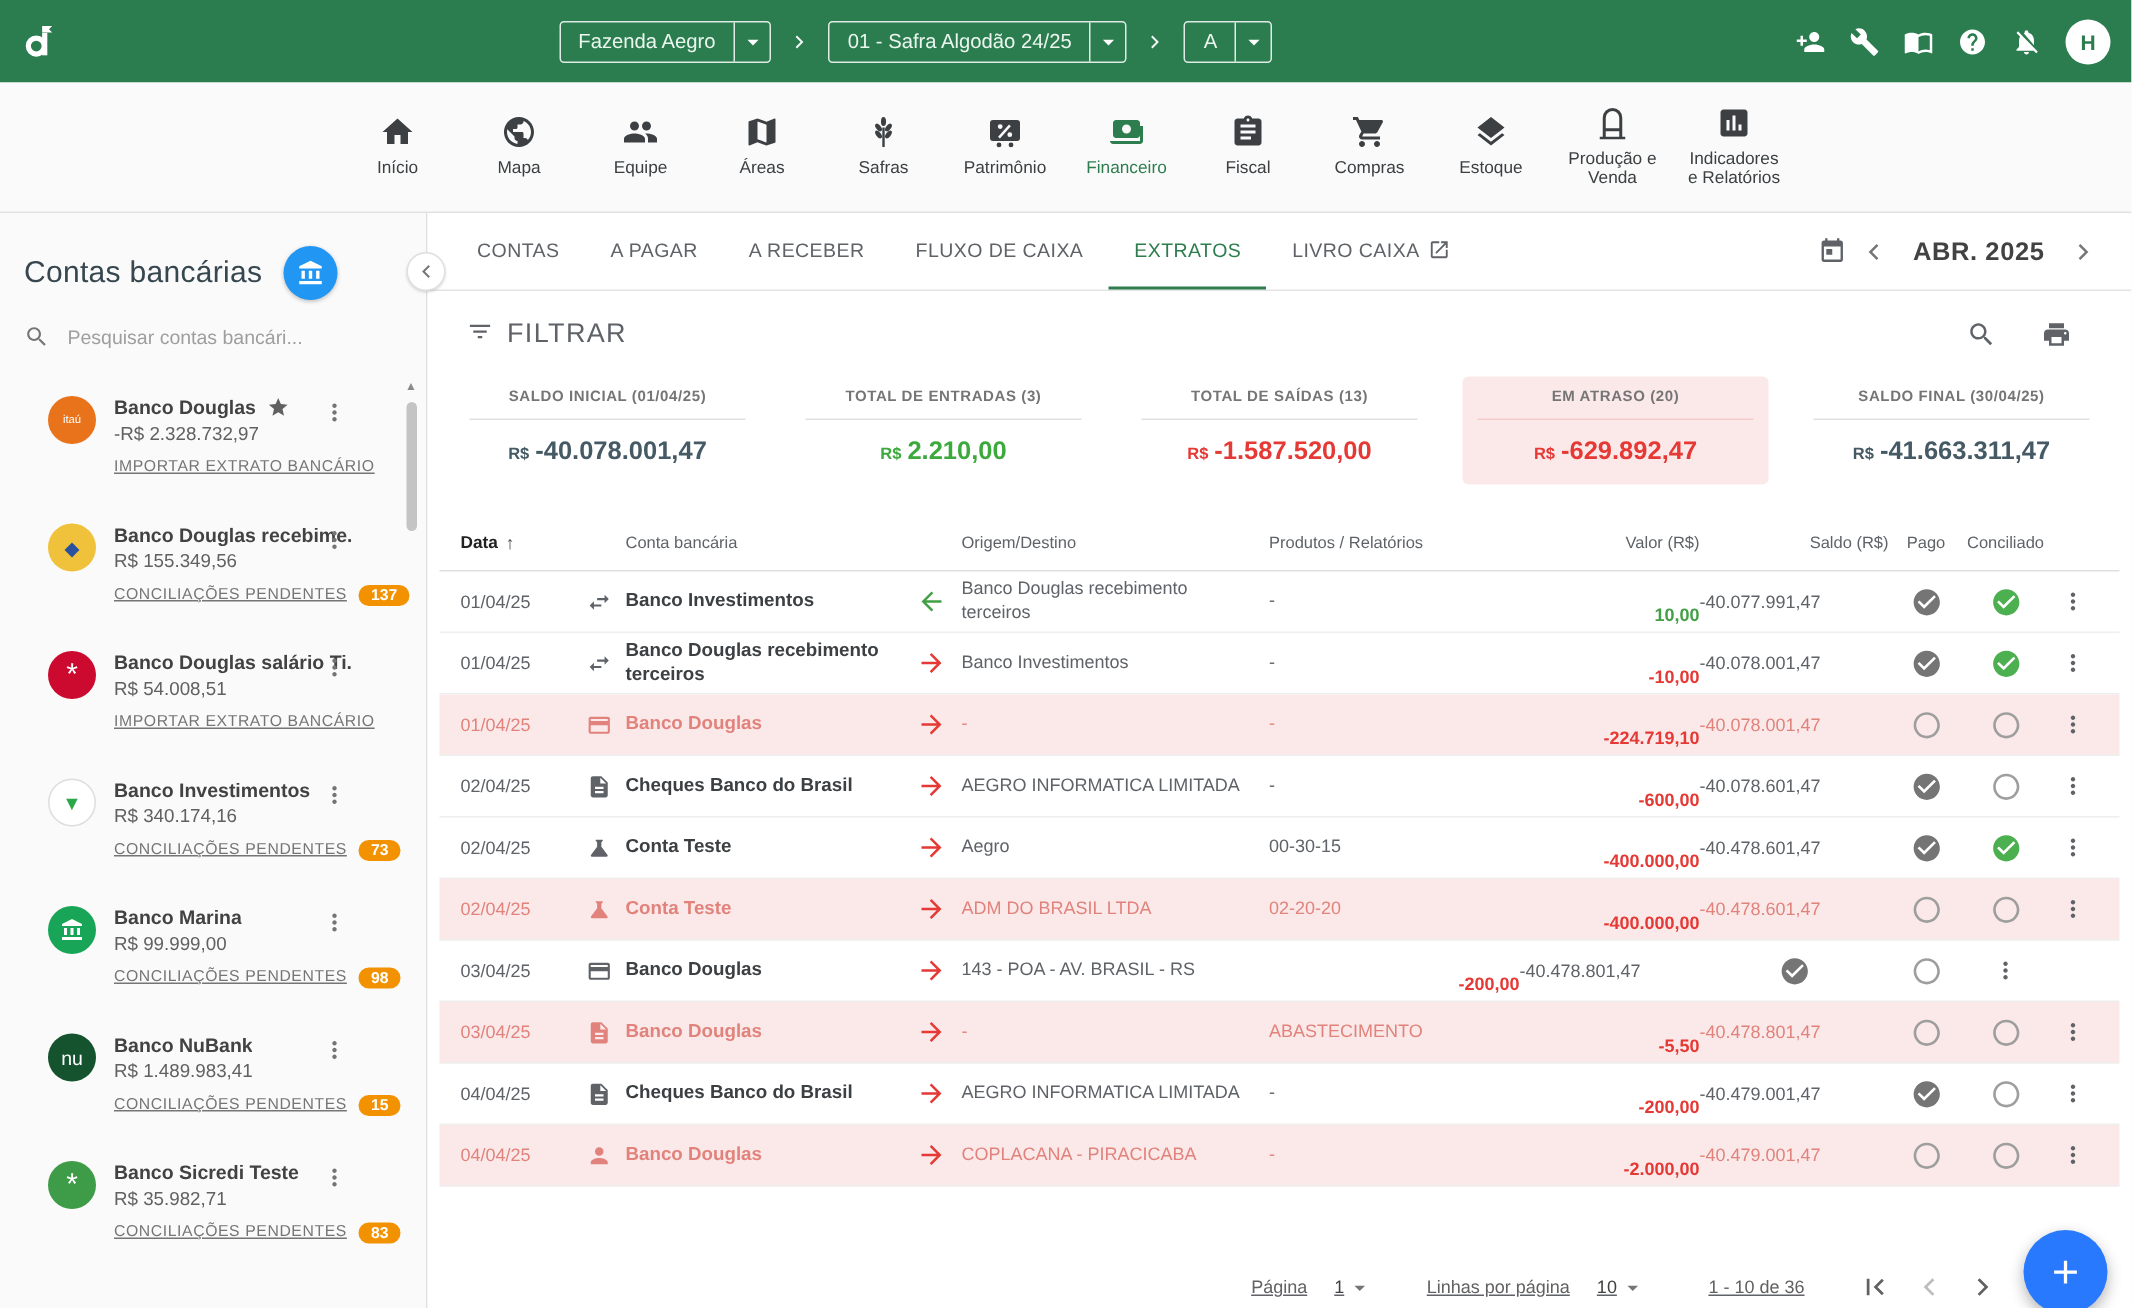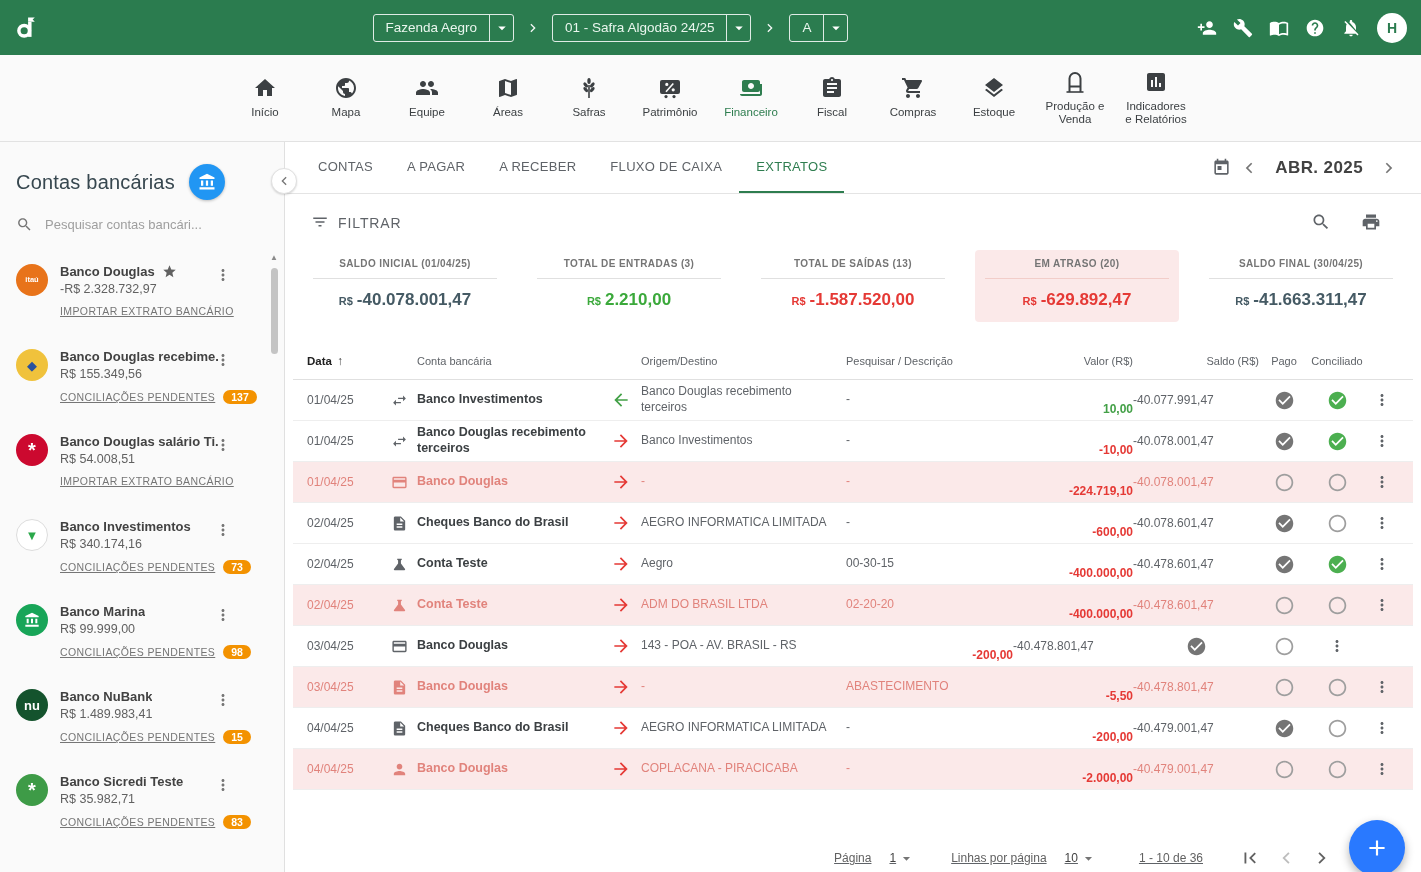--- a/index.html
+++ b/index.html
@@ -39,28 +39,28 @@
   .sb-sync { width:36px; height:36px; border-radius:50%; background:#2196F3; border:none; display:flex; align-items:center; justify-content:center; cursor:pointer; box-shadow:0 1px 3px rgba(0,0,0,0.25); }
   .sb-sync [data-icon] { width:18px; height:18px; color:#fff; }
   .sb-collapse { position:absolute; top:26px; right:-13px; width:26px; height:26px; border-radius:50%; background:#fff; border:1px solid #E0E0E0; color:#757575; display:flex; align-items:center; justify-content:center; cursor:pointer; z-index:10; box-shadow:0 1px 2px rgba(0,0,0,0.15); }
   .sb-collapse [data-icon] { width:16px; height:16px; }
   .sb-search { display:flex; align-items:center; gap:12px; padding:0 16px 8px; }
   .sb-search-icon { width:17px; height:17px; color:#757575; }
   .sb-search input { border:none; outline:none; background:transparent; font-size:13px; color:#424242; width:195px; font-family:inherit; }
   .sb-search input::placeholder { color:#9E9E9E; }
   .sb-list { margin-top:12px; overflow:hidden; height:606px; }
   .acct { position:relative; display:flex; gap:12px; align-items:flex-start; padding:11px 48px 0 16px; height:85px; cursor:pointer; }
-  .acct-logo { width:32px; height:32px; border-radius:50%; display:flex; align-items:center; justify-content:center; font-weight:bold; font-size:13px; flex-shrink:0; line-height:1; }
+  .acct-logo { width:32px; height:32px; border-radius:50%; display:flex; align-items:center; justify-content:center; font-weight:normal; font-size:13px; flex-shrink:0; line-height:1;margin-left:16px; }
   .acct-logo .logo-ic { width:16px; height:16px; color:#fff; }
   .acct-body { flex:1; min-width:0; }
   .acct-top { display:flex; align-items:center; gap:7px; }
   .acct-name { font-size:13px; font-weight:bold; color:#424242; white-space:nowrap; overflow:hidden; max-width:158px; }
   .acct-star { width:15px; height:15px; color:#616161; cursor:pointer; }
   .acct-balance { font-size:12.5px; color:#616161; margin-top:3px; }
-  .acct-action { margin-top:9px; display:flex; align-items:center; gap:8px; }
+  .acct-action { margin-top:9px; display:flex; gap:8px; }
   .acct-link { font-size:10.5px; color:#757575; text-decoration:underline; letter-spacing:0.4px; font-weight:500; white-space:nowrap; }
   .acct-badge { background:#F39200; color:#fff; font-size:10.5px; font-weight:bold; padding:1px 8px; border-radius:9px; }
   .acct-menu { position:absolute; right:52px; top:13px; width:18px; height:18px; color:#757575; cursor:pointer; }
   .sb-scroll { position:absolute; right:3px; top:112px; bottom:8px; width:12px; }
   .sb-arrow { position:absolute; left:1px; font-size:8px; color:#8A8A8A; line-height:1; cursor:pointer; }
   .sb-arrow.up { top:0; }
   .sb-arrow.down { bottom:0; }
   .sb-thumb { position:absolute; top:14px; left:2px; width:7px; height:86px; background:#C4C4C4; border-radius:4px; cursor:pointer; }
 
   
@@ -69,21 +69,21 @@
   .tabs { display:flex; height:100%; }
   .tab { display:flex; align-items:center; gap:6px; padding:0 17px; font-size:13px; font-weight:500; letter-spacing:0.3px; color:#5F6368; cursor:pointer; border-bottom:2px solid transparent; height:100%; white-space:nowrap; }
   .tab.active { color:#2E7D4F; border-bottom-color:#2E7D4F; }
   .tab-ext { width:15px; height:15px; color:#5F6368; }
   .period { margin-left:auto; display:flex; align-items:center; gap:8px; }
   .p-icon { width:19px; height:19px; color:#5F6368; cursor:pointer; }
   .p-chev { width:20px; height:20px; color:#757575; cursor:pointer; }
   .p-label { font-size:17px; font-weight:bold; color:#424242; letter-spacing:0.4px; margin:0 8px; }
 
   .toolbar { display:flex; align-items:center; padding:18px 40px 8px 26px; flex-shrink:0; }
-  .filter-btn { display:flex; align-items:flex-end; gap:9px; color:#5F6368; font-size:14px; font-weight:500; letter-spacing:0.9px; cursor:pointer; }
+  .filter-btn { display:flex; align-items:flex-start; gap:9px; color:#5F6368; font-size:18px; font-weight:500; letter-spacing:0.9px; cursor:pointer; }
   .filter-btn [data-icon] { width:18px; height:18px; }
   .toolbar-right { margin-left:auto; display:flex; gap:30px; }
   .toolbar-right [data-icon] { width:20px; height:20px; color:#5F6368; cursor:pointer; }
 
   .summary { display:flex; gap:20px; padding:10px 18px 14px; flex-shrink:0; }
   .card { flex:1; text-align:center; padding:8px 10px 12px; border-radius:4px; }
   .card-label { font-size:10px; font-weight:bold; color:#757575; letter-spacing:0.4px; padding-bottom:9px; white-space:nowrap; }
   .card-divider { border-top:1px solid #E0E0E0; }
   .card.highlight { background:#FBE9E9; }
   .card.highlight .card-divider { border-color:#F2CDC9; }
@@ -528,20 +528,28 @@
 
       </div>
           <div class="tab">
         <span class="tab-label">FLUXO DE CAIXA</span>
 
       </div>
           <div class="tab active">
         <span class="tab-label">EXTRATOS</span>
 
       </div>
+          <div class="tab">
+        <span class="tab-label">LIVRO CAIXA</span>
+        <span class="tab-ext" data-icon="external">
+              <svg viewBox="0 0 24 24" fill="currentColor" aria-hidden="true">
+                <path d="M19 19H5V5h7V3H5c-1.11 0-2 .9-2 2v14c0 1.1.89 2 2 2h14c1.1 0 2-.9 2-2v-7h-2v7zM14 3v2h3.59l-9.83 9.83 1.41 1.41L19 6.41V10h2V3h-7z"></path>
+              </svg>
+            </span>
+      </div>
         </div>
       <div class="period">
         <span class="p-icon" data-icon="calendar">
             <svg viewBox="0 0 24 24" fill="currentColor" aria-hidden="true">
               <path d="M19 3h-1V1h-2v2H8V1H6v2H5c-1.11 0-1.99.9-1.99 2L3 19c0 1.1.89 2 2 2h14c1.1 0 2-.9 2-2V5c0-1.1-.9-2-2-2zm0 16H5V8h14v11zM7 10h5v5H7z"></path>
             </svg>
           </span>
         <span class="p-chev" data-icon="chevron-left">
             <svg viewBox="0 0 24 24" fill="currentColor" aria-hidden="true">
               <path d="M14.5 5.6 15.9 7l-5 5 5 5-1.4 1.4L8.1 12z"></path>
@@ -625,21 +633,21 @@
     <div class="table">
       <div class="t-head">
         <div class="th th-date">
           <span>Data</span>
           <span class="sort-arrow">↑</span>
         </div>
         <div class="th"></div>
         <div class="th">Conta bancária</div>
         <div class="th"></div>
         <div class="th">Origem/Destino</div>
-        <div class="th">Pesquisar / Descrição</div>
+        <div class="th">Produtos / Relatórios</div>
         <div class="th th-r">Valor (R$)</div>
         <div class="th th-r">Saldo (R$)</div>
         <div class="th th-c">Pago</div>
         <div class="th th-c">Conciliado</div>
         <div class="th"></div>
       </div>
       <div id="t-body">
           <div class="t-row">
         <div class="r-date">01/04/25</div>
         <span class="r-type" data-icon="transfer">

